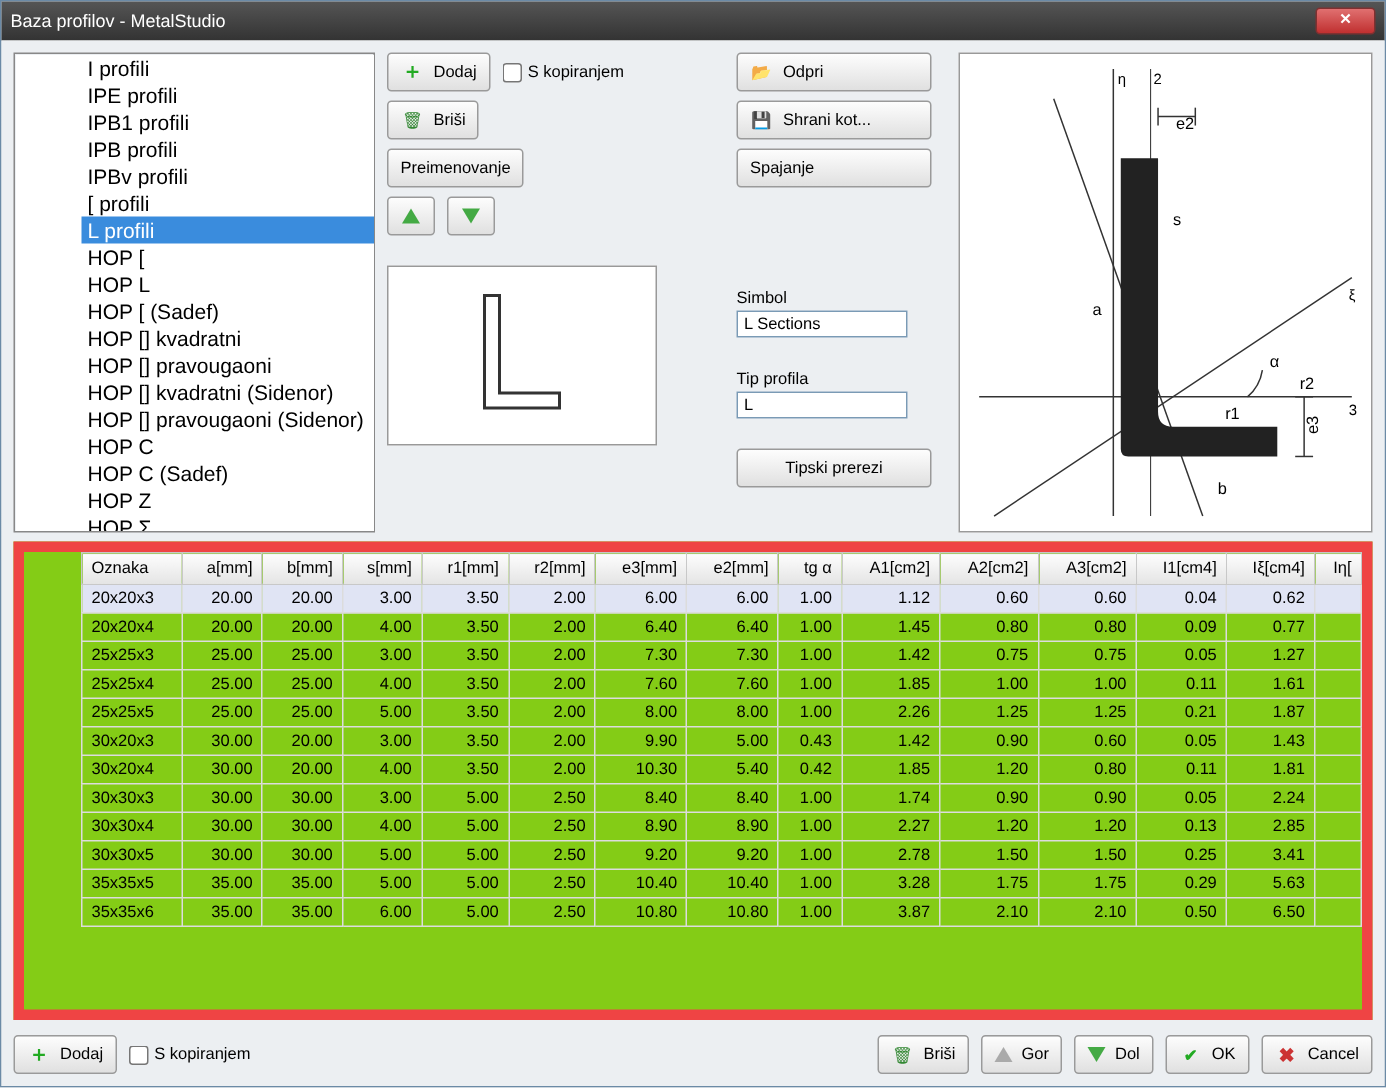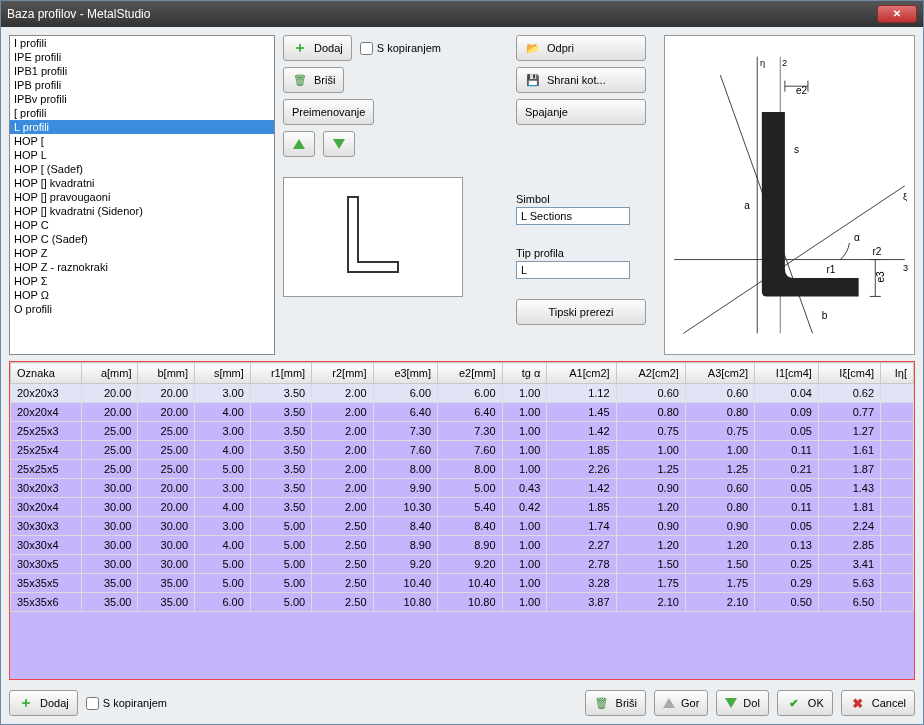--- a/index.html
+++ b/index.html
@@ -48,26 +48,27 @@
   gap: 6px;
   flex: 1;
   background: #eceff2;
 }
 .top-row {
   display: flex;
   gap: 8px;
   height: 320px;
 }
 .profile-list {
-  width: 266px;
+  width: 241px;
   height: 320px;
   background: #fff;
   border: 1px solid #888;
   overflow-y: scroll;
-  font-size: 11px;
+  font-size: 14px;
+  padding-left: 44px;
 }
 .profile-list .item {
   padding: 1px 4px;
   cursor: pointer;
   white-space: nowrap;
 }
 .profile-list .item.selected {
   background: #3a8cdd;
   color: #fff;
 }
@@ -114,25 +115,26 @@
   font-size: 11px;
   background: #fff;
 }
 .diagram {
   flex: 1;
   background: #fff;
   border: 1px solid #999;
 }
 .table-wrap {
   flex: 1;
-  border: 1px solid #ef4444;
-  background: #c4b5fd;
+  border: 7px solid #ef4444;
+  background: #84cc16;
   overflow: hidden;
   display: flex;
   flex-direction: column;
+  padding-left: 38px;
 }
 .table-scroll {
   flex:1;
   overflow-x: scroll;
   overflow-y: scroll;
 }
 table.data {
   border-collapse: collapse;
   font-size: 11px;
   width: 100%;
@@ -192,24 +194,24 @@
           <div class="item">IPB profili</div>
           <div class="item">IPBv profili</div>
           <div class="item">[ profili</div>
           <div class="item selected">L profili</div>
           <div class="item">HOP [</div>
           <div class="item">HOP L</div>
           <div class="item">HOP [ (Sadef)</div>
           <div class="item">HOP [] kvadratni</div>
           <div class="item">HOP [] pravougaoni</div>
           <div class="item">HOP [] kvadratni (Sidenor)</div>
+          <div class="item">HOP [] pravougaoni (Sidenor)</div>
           <div class="item">HOP C</div>
           <div class="item">HOP C (Sadef)</div>
           <div class="item">HOP Z</div>
-          <div class="item">HOP Z - raznokraki</div>
           <div class="item">HOP Σ</div>
           <div class="item">HOP Ω</div>
           <div class="item">O profili</div>
         </div>
 
       <div class="mid-col">
         <div class="btn-row">
           <button class="btn">
             <span class="icon ico-add">＋</span>
             <span>Dodaj</span>

